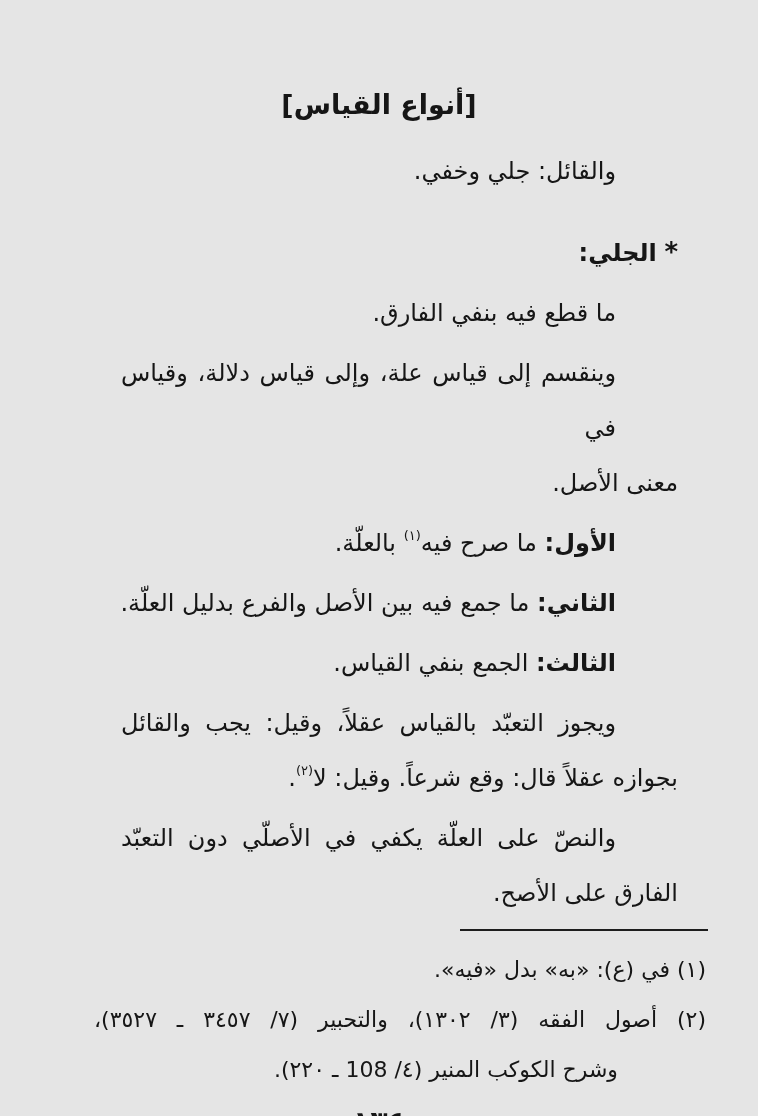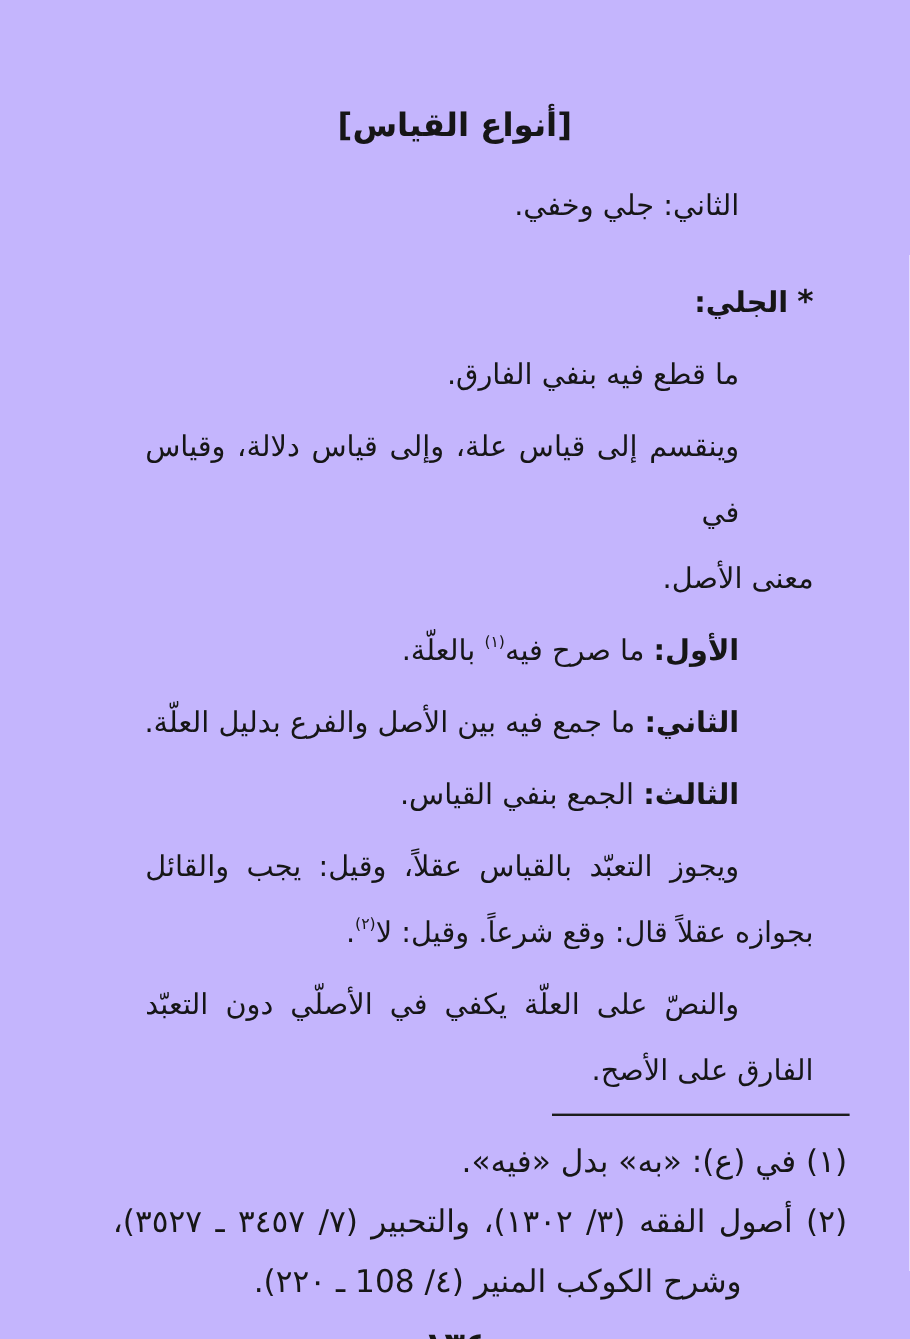--- a/index.html
+++ b/index.html
@@ -1,19 +1,19 @@
 <!DOCTYPE html>
 <html lang="ar"><head>
 <meta charset="utf-8">
 <style>
   html, body { margin: 0; padding: 0; background: #ffffff; }
   .page {
     width: 758px;
     height: 1116px;
-    background: #c4b5fd;
+    background: #e5e5e5;
     position: relative;
     direction: rtl;
     font-family: "DejaVu Sans", sans-serif;
     color: #161616;
     overflow: hidden;
   }
   .title {
     padding-top: 84px;
     text-align: center;
     font-size: 27px;
@@ -48,21 +48,21 @@
     line-height: 0;
   }
   .fn-sep {
     width: 248px;
     height: 2px;
     background: #1d1d1d;
     margin: 8px 50px 0 auto;
   }
   .footnotes {
     margin: 14px 52px 0 48px;
-    font-size: 26px;
+    font-size: 22px;
   }
   .fn-line {
     line-height: 50px;
     white-space: nowrap;
   }
   .fn-line.fill {
     white-space: normal;
     text-align: justify;
     text-align-last: justify;
     margin-left: 46px;
@@ -77,21 +77,21 @@
 </style>
 </head>
 <body>
 
 <div class="page">
 
   <div class="title">[أنواع القياس]</div>
 
   <div class="body-text">
 
-    <div class="line indent">الثاني: جلي وخفي.</div>
+    <div class="line indent">والقائل: جلي وخفي.</div>
 
     <div class="line gap"><span class="marker">*</span>
       <span class="b">الجلي:</span></div>
 
     <div class="line indent gap-sm">ما قطع فيه بنفي الفارق.</div>
 
     <div class="line indent fill gap-sm">وينقسم إلى قياس علة، وإلى قياس دلالة، وقياس في</div>
     <div class="line">معنى الأصل.</div>
 
     <div class="line indent gap-sm"><span class="b">الأول:</span>

